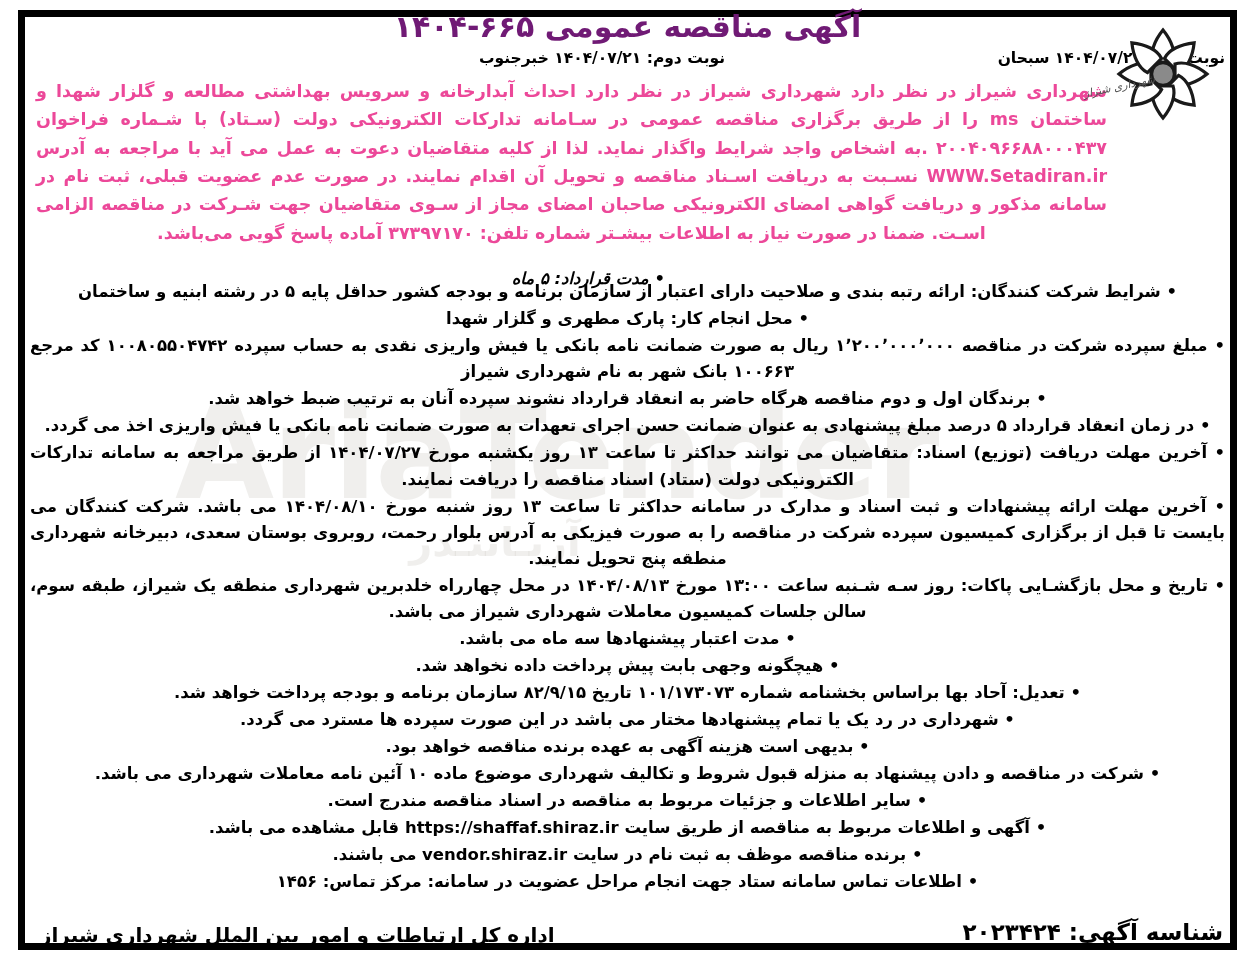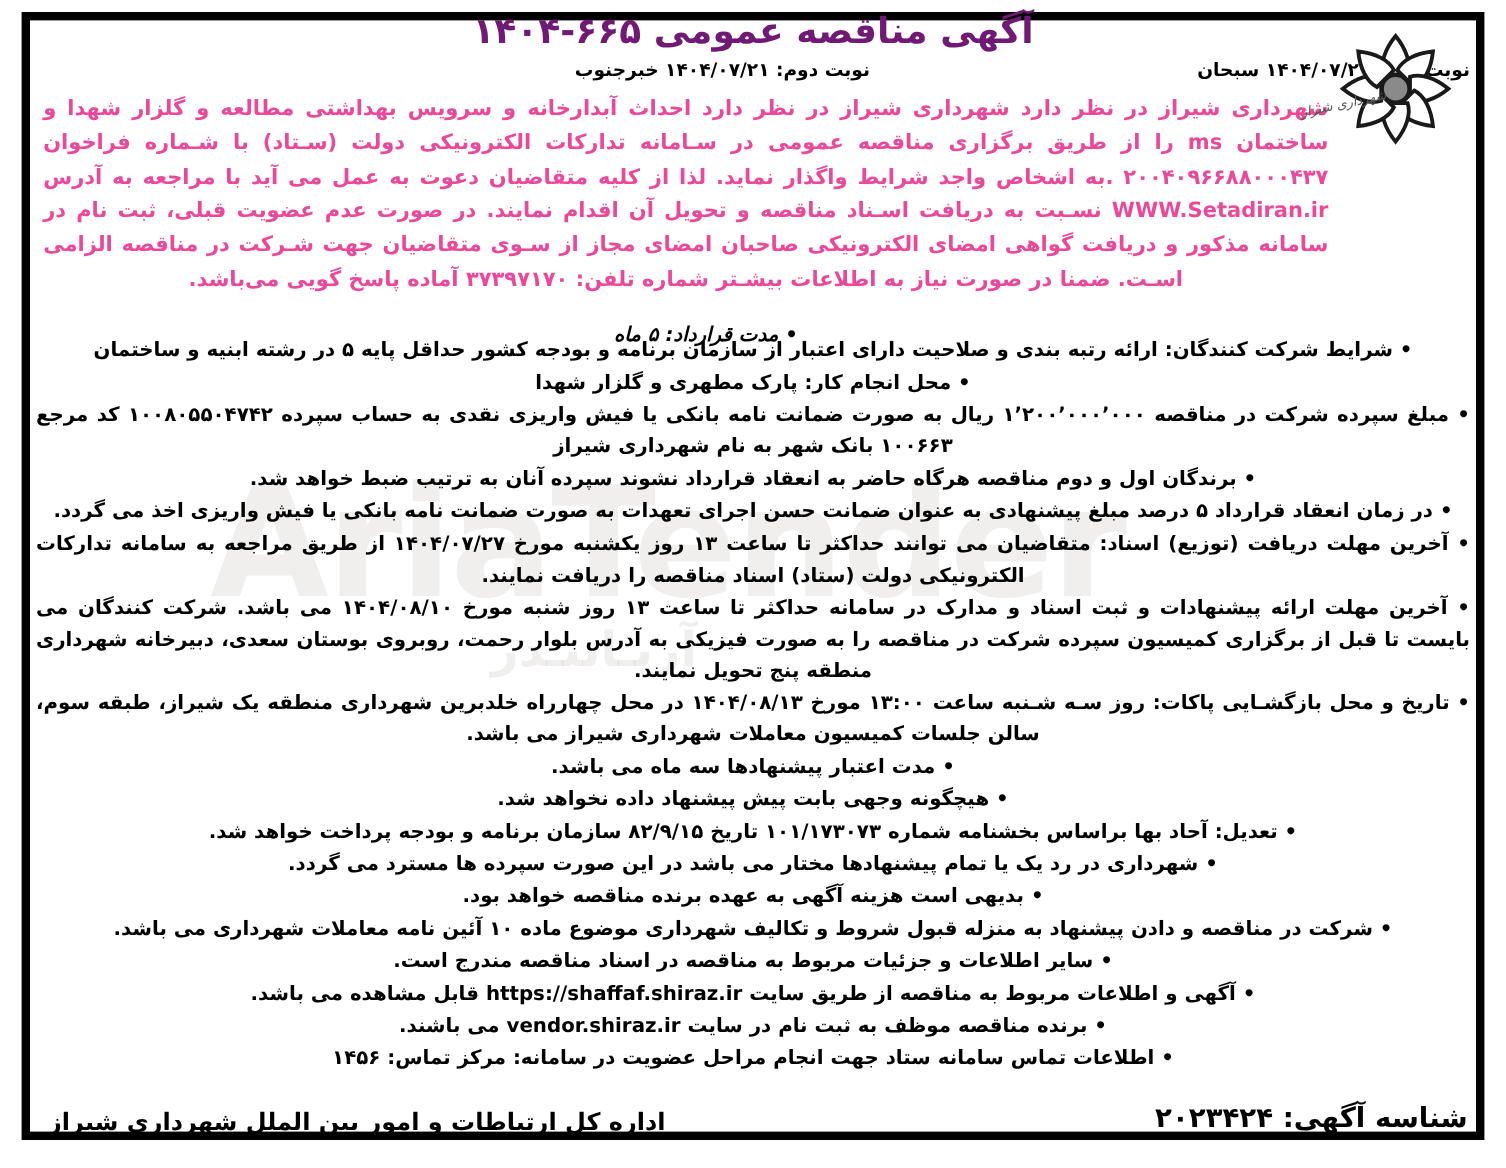--- a/index.html
+++ b/index.html
@@ -201,20 +201,21 @@
     top: 0;
     font-size: 23px;
     font-weight: bold;
   }
   .footer-dept {
     position: absolute;
     left: 10px;
     top: 4px;
     font-size: 20px;
     font-weight: bold;
+    text-decoration: underline;
   }
 </style>
 </head>
 <body>
 
 <div class="page">
 
   <div class="frame"></div>
 
   <div class="watermark">
@@ -288,21 +289,21 @@
     <ul class="bullets">
       <li class="justify">• شرایط شرکت کنندگان: ارائه رتبه بندی و صلاحیت دارای اعتبار از سازمان برنامه و بودجه کشور حداقل پایه ۵ در رشته ابنیه و ساختمان</li>
       <li>• محل انجام کار: پارک مطهری و گلزار شهدا</li>
       <li class="justify">• مبلغ سپرده شرکت در مناقصه ۱٬۲۰۰٬۰۰۰٬۰۰۰ ریال به صورت ضمانت نامه بانکی یا فیش واریزی نقدی به حساب سپرده ۱۰۰۸۰۵۵۰۴۷۴۲ کد مرجع ۱۰۰۶۶۳ بانک شهر به نام شهرداری شیراز</li>
       <li>• برندگان اول و دوم مناقصه هرگاه حاضر به انعقاد قرارداد نشوند سپرده آنان به ترتیب ضبط خواهد شد.</li>
       <li>• در زمان انعقاد قرارداد ۵ درصد مبلغ پیشنهادی به عنوان ضمانت حسن اجرای تعهدات به صورت ضمانت نامه بانکی یا فیش واریزی اخذ می گردد.</li>
       <li class="justify">• آخرین مهلت دریافت (توزیع) اسناد: متقاضیان می توانند حداکثر تا ساعت ۱۳ روز یکشنبه مورخ ۱۴۰۴/۰۷/۲۷ از طریق مراجعه به سامانه تدارکات الکترونیکی دولت (ستاد) اسناد مناقصه را دریافت نمایند.</li>
       <li class="justify">• آخرین مهلت ارائه پیشنهادات و ثبت اسناد و مدارک در سامانه حداکثر تا ساعت ۱۳ روز شنبه مورخ ۱۴۰۴/۰۸/۱۰ می باشد. شرکت کنندگان می بایست تا قبل از برگزاری کمیسیون سپرده شرکت در مناقصه را به صورت فیزیکی به آدرس بلوار رحمت، روبروی بوستان سعدی، دبیرخانه شهرداری منطقه پنج تحویل نمایند.</li>
       <li class="justify">• تاریخ و محل بازگشـایی پاکات: روز سـه شـنبه ساعت ۱۳:۰۰ مورخ ۱۴۰۴/۰۸/۱۳ در محل چهارراه خلدبرین شهرداری منطقه یک شیراز، طبقه سوم، سالن جلسات کمیسیون معاملات شهرداری شیراز می باشد.</li>
       <li>• مدت اعتبار پیشنهادها سه ماه می باشد.</li>
-      <li>• هیچگونه وجهی بابت پیش پیشنهاد داده نخواهد شد.</li>
+      <li>• هیچگونه وجهی بابت پیش پرداخت داده نخواهد شد.</li>
       <li>• تعدیل: آحاد بها براساس بخشنامه شماره ۱۰۱/۱۷۳۰۷۳ تاریخ ۸۲/۹/۱۵ سازمان برنامه و بودجه پرداخت خواهد شد.</li>
       <li>• شهرداری در رد یک یا تمام پیشنهادها مختار می باشد در این صورت سپرده ها مسترد می گردد.</li>
       <li>• بدیهی است هزینه آگهی به عهده برنده مناقصه خواهد بود.</li>
       <li>• شرکت در مناقصه و دادن پیشنهاد به منزله قبول شروط و تکالیف شهرداری موضوع ماده ۱۰ آئین نامه معاملات شهرداری می باشد.</li>
       <li>• سایر اطلاعات و جزئیات مربوط به مناقصه در اسناد مناقصه مندرج است.</li>
 
       <li>
         <span>• آگهی و اطلاعات مربوط به مناقصه از طریق سایت</span>
         <span class="ltr">https://shaffaf.shiraz.ir</span>
         <span>قابل مشاهده می باشد.</span>

